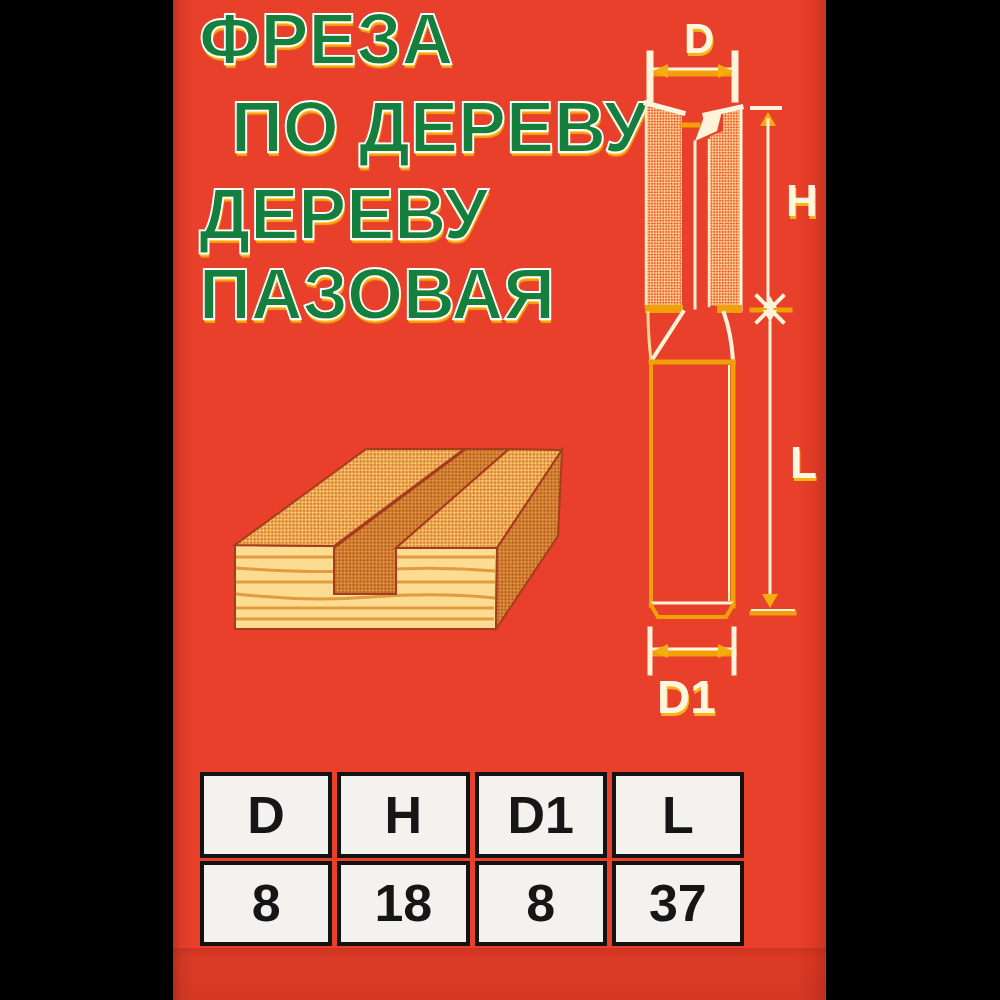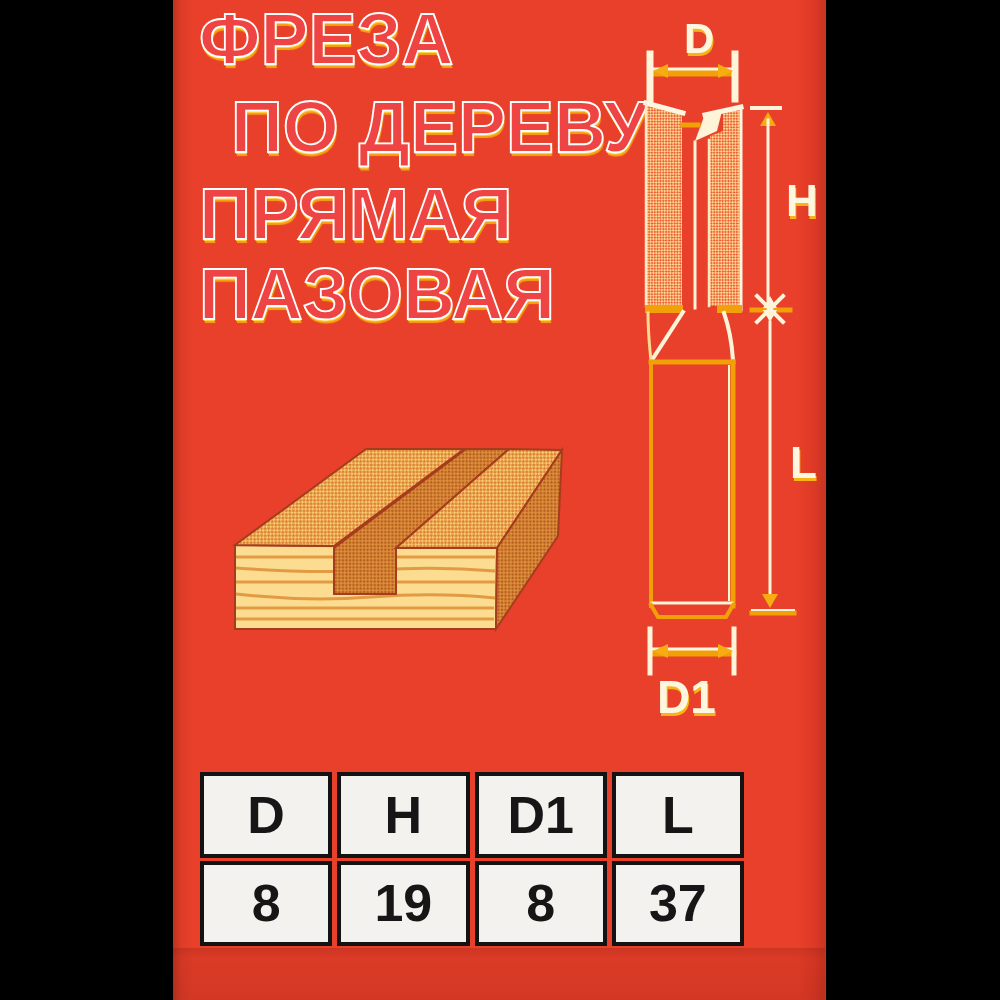--- a/index.html
+++ b/index.html
@@ -1,36 +1,36 @@
 <!DOCTYPE html>
 <html><head>
 <meta charset="utf-8">
 <style>
 html,body{margin:0;padding:0;width:1000px;height:1000px;background:#000;overflow:hidden;
 font-family:"Liberation Sans",sans-serif;}
 #redbox{position:absolute;left:173px;top:0;width:653px;height:1000px;
 background:linear-gradient(90deg,#ba321f 0px,#dc3c28 8px,#e8402a 20px,#e8402a 625px,#de3a26 640px,#c93521 652px),#e8402a;}
 #redbox:after{content:"";position:absolute;left:0;top:948px;width:652px;height:52px;
 background:linear-gradient(180deg,rgba(120,20,10,.25),rgba(120,20,10,.12) 10px,rgba(120,20,10,.18));}
-.t{position:absolute;left:199px;color:#ef4444;font-weight:bold;font-size:72px;line-height:72px;
+.t{position:absolute;left:199px;color:#15803d;font-weight:bold;font-size:72px;line-height:72px;
 letter-spacing:0px;-webkit-text-stroke:1.8px #ffffff;
 text-shadow:0 2px 0 #ffd24a,1px 4px 1px #f6a312;white-space:nowrap;}
 .c{background:#f4f2ef;border:4px solid #131313;display:flex;align-items:center;justify-content:center;
 font-size:52px;font-weight:bold;color:#161616;font-family:"Liberation Sans",sans-serif;}
 </style>
 </head>
 <body>
 
 <div id="redbox"></div>
 
 <div class="t" style="top:3px;">ФРЕЗА</div>
 
 <div class="t" style="top:91px;margin-left:32px;">ПО ДЕРЕВУ</div>
 
-<div class="t" style="top:178px;">ПРЯМАЯ</div>
+<div class="t" style="top:178px;">ДЕРЕВУ</div>
 
 <div class="t" style="top:258px;">ПАЗОВАЯ</div>
 
 <svg id="bit" style="position:absolute;left:630px;top:10px;" width="190" height="715" viewBox="630 10 190 715" xmlns="http://www.w3.org/2000/svg">
 <defs>
 <pattern id="ht" width="4" height="4" patternUnits="userSpaceOnUse" patternTransform="rotate(45)">
 <rect width="4" height="4" fill="#e9552c"></rect>
 <circle cx="1" cy="1" r="1.3" fill="#ffd492"></circle>
 <circle cx="3" cy="3" r="1.3" fill="#ffd492"></circle>
 </pattern>
@@ -156,18 +156,18 @@
 <div class="c">D</div>
 
 <div class="c">H</div>
 
 <div class="c">D1</div>
 
 <div class="c">L</div>
 
 <div class="c">8</div>
 
-<div class="c">19</div>
+<div class="c">18</div>
 
 <div class="c">8</div>
 
 <div class="c">37</div>
 </div>
 
 </body></html>

